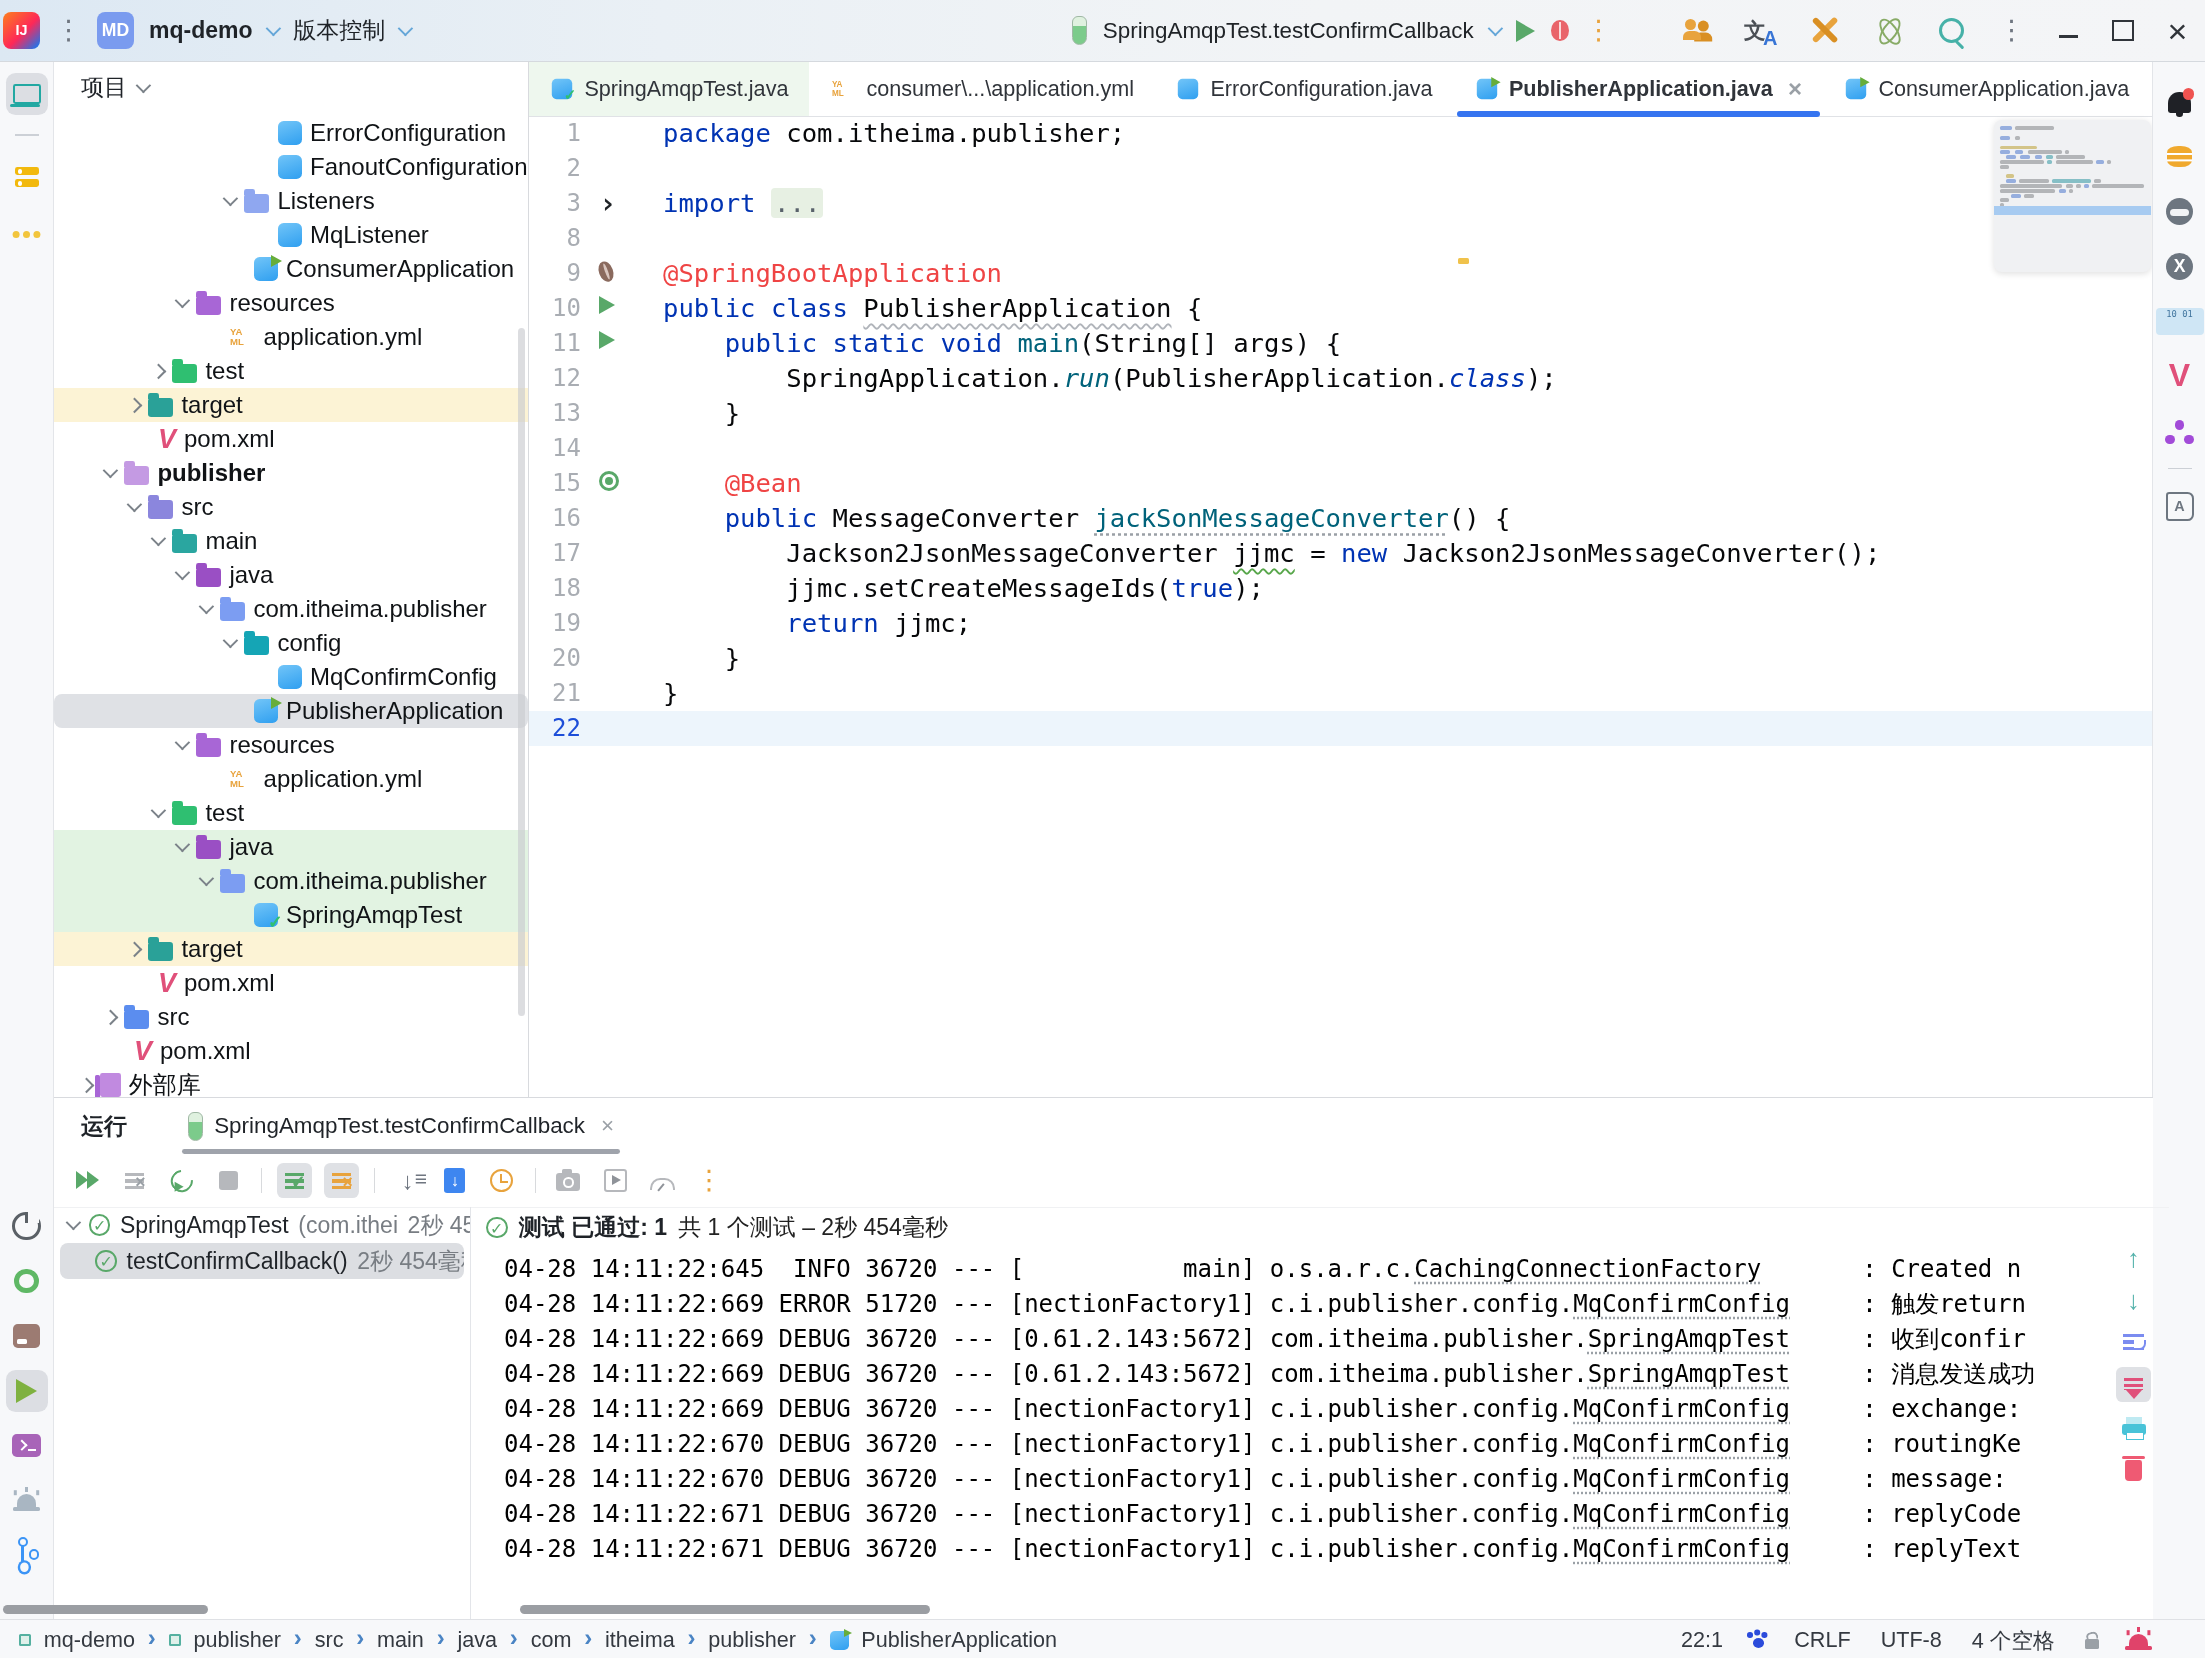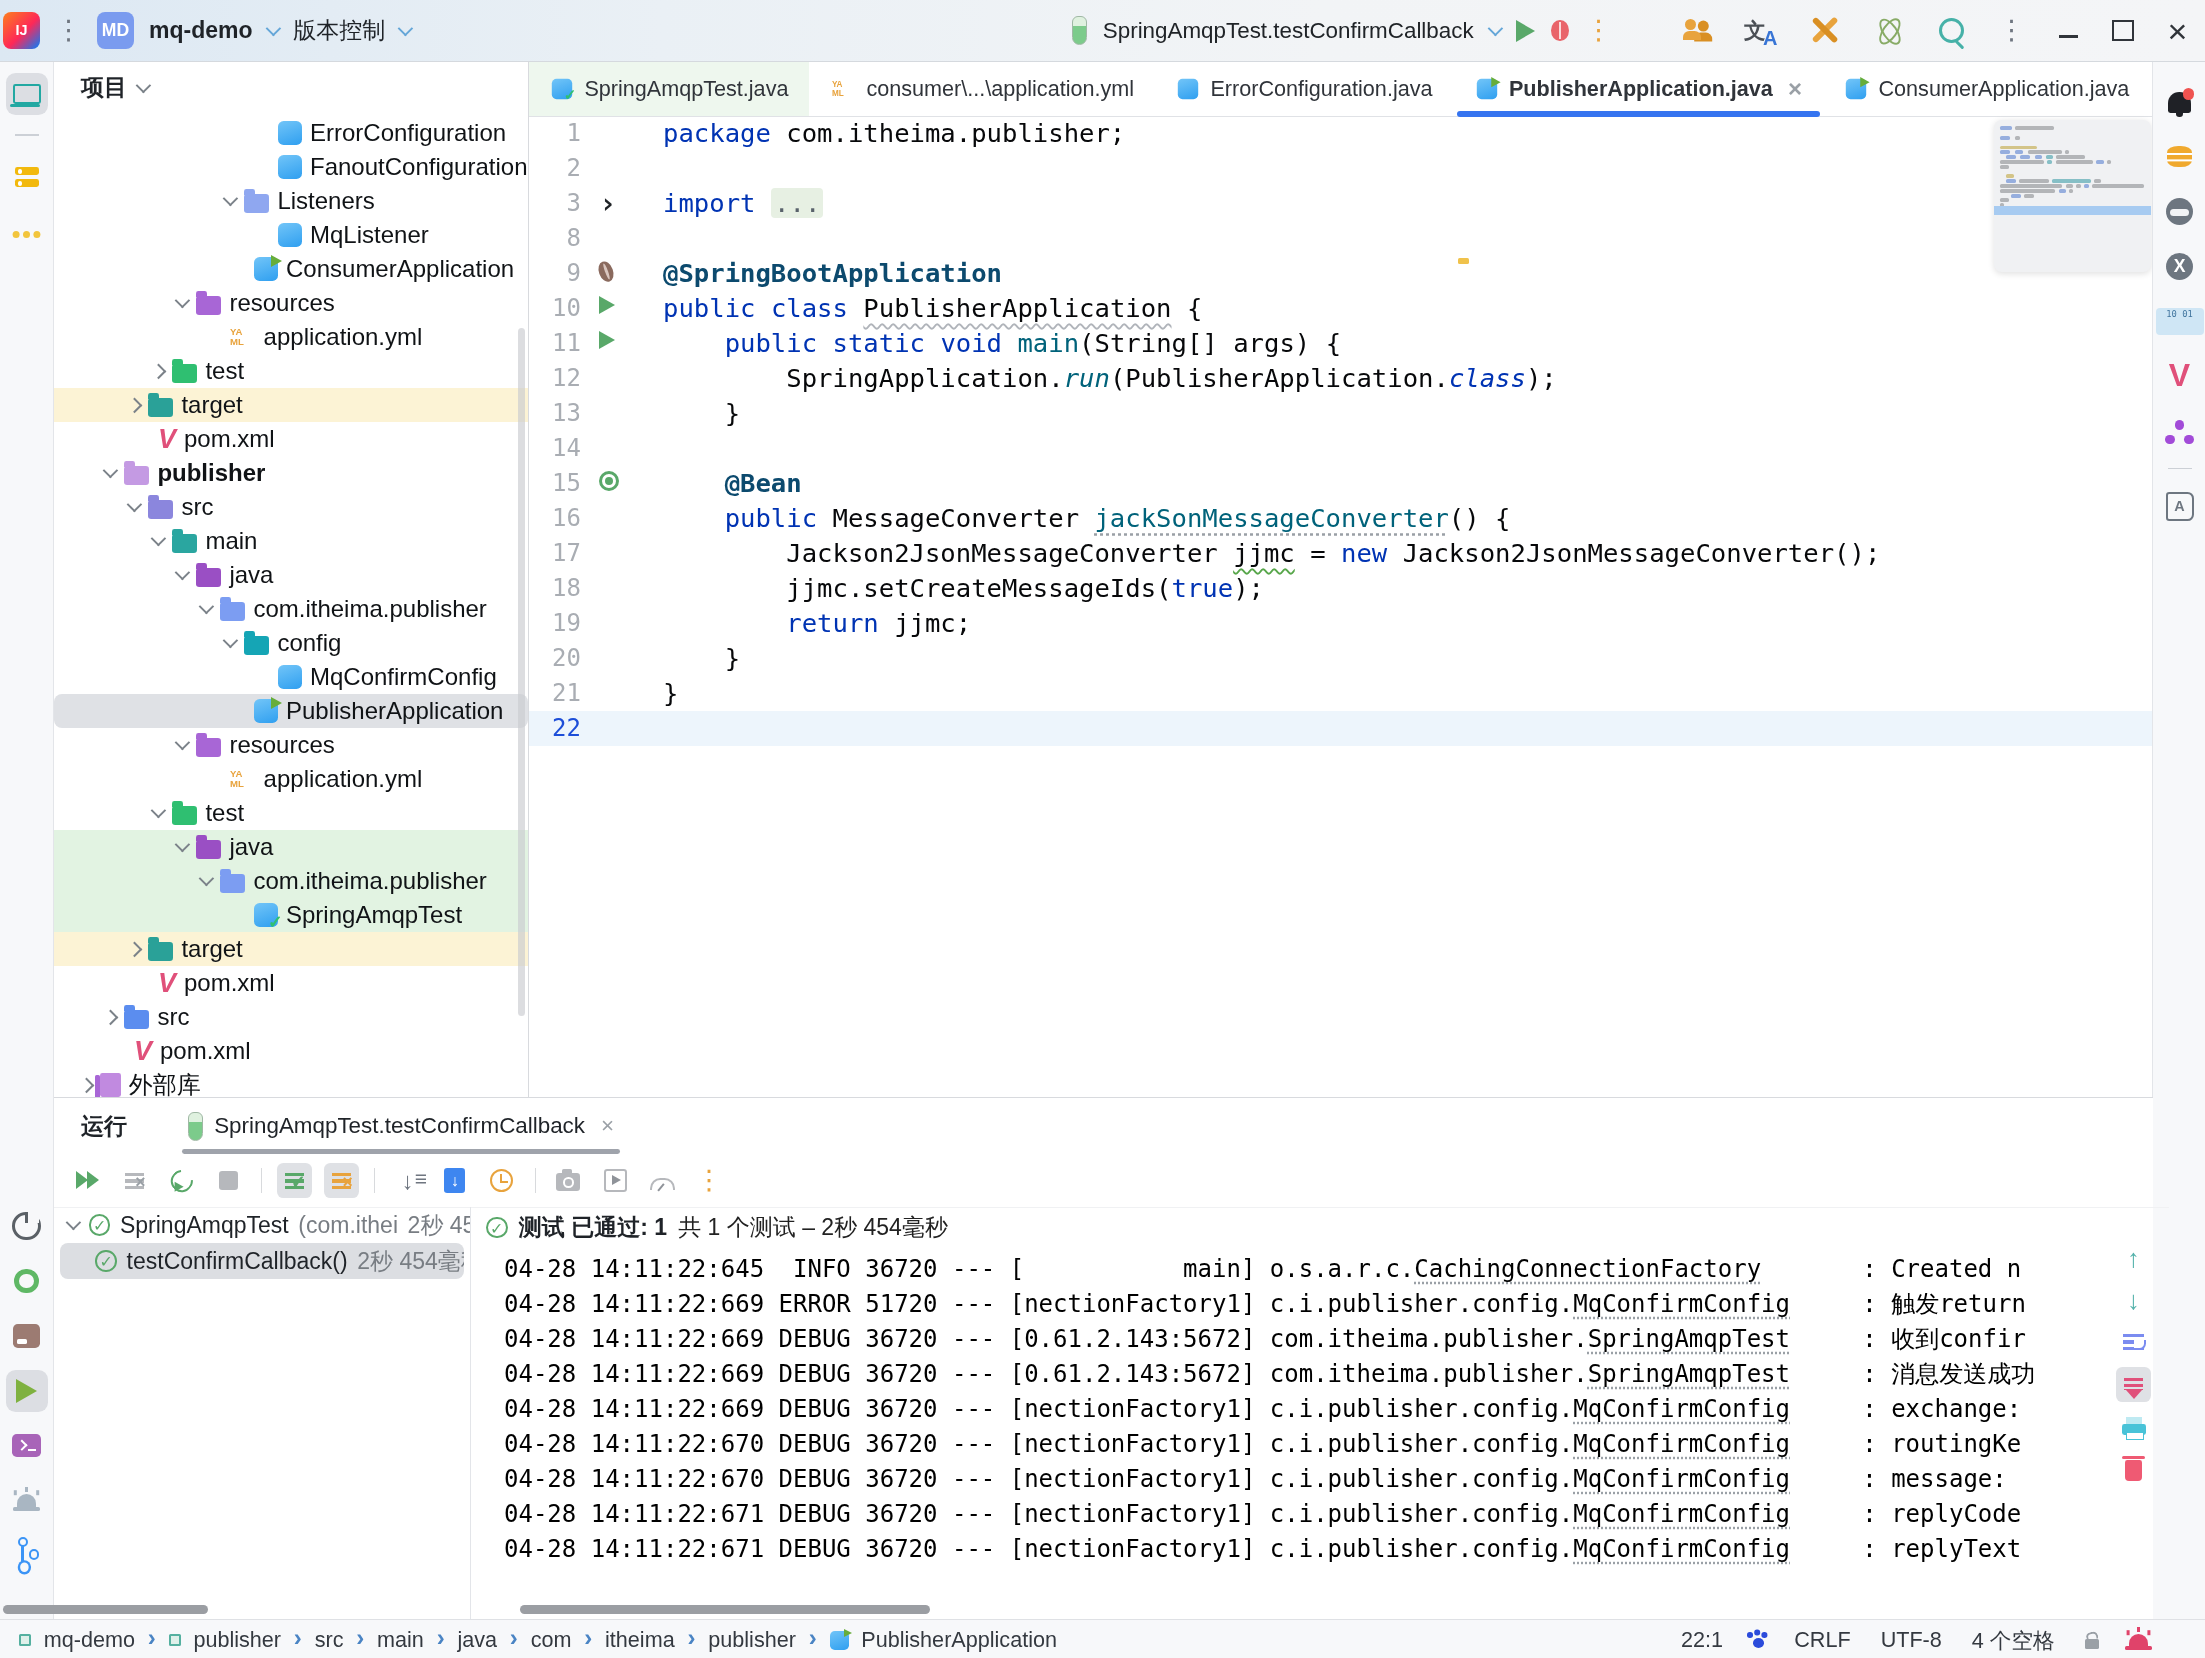--- a/index.html
+++ b/index.html
@@ -93,21 +93,21 @@
   .ic-raccoon{width:27px;height:27px;border-radius:50%;background:#6d7680;}
   .ic-raccoon::after{content:"";position:absolute;left:4px;top:11.2px;width:19px;height:7.2px;border-radius:4px;background:#f1f3f5;}
   .ic-xcircle{width:27px;height:27px;border-radius:50%;background:#6d7680;color:#fff;font-weight:700;font-size:17.6px;text-align:center;line-height:27px;}
   .ic-binary{width:48px;height:27px;border-radius:4px;background:#cfe6f5;color:#41759e;font-size:8.8px;line-height:8.8px;font-family:"DejaVu Sans Mono",monospace;padding:2.4px 1.6px;box-sizing:border-box;text-align:center;}
   .ic-mavenv{color:#e0507a;font-size:32px;font-weight:700;line-height:29px;}
   .ic-deps{width:9.6px;height:9.6px;border-radius:50%;background:#a24bd8;margin-top:-11.2px;}
   .ic-deps::after{content:"";position:absolute;left:-9.6px;top:14.4px;width:9.6px;height:9.6px;border-radius:50%;background:#a24bd8;box-shadow:19px 0 0 #a24bd8;}
   .ic-dict{width:24px;height:25.6px;border:2.4px solid #6d7680;border-radius:3.2px 6.4px 6.4px 3.2px;color:#6d7680;font-size:14.4px;font-weight:700;text-align:center;line-height:25.6px;}
   
   #project{position:absolute;left:54px;top:62px;width:474px;height:1035px;background:#ffffff;border-right:0.8px solid #d8dade;overflow:hidden;}
-  #projhead{position:absolute;left:0;top:0;width:100%;height:51px;display:flex;align-items:center;gap:11.2px;padding-left:27px;font-size:23px;font-weight:700;background:#fff;}
+  #projhead{position:absolute;left:0;top:0;width:100%;height:51px;display:flex;align-items:center;gap:11.2px;padding-left:27px;font-size:23px;font-weight:400;background:#fff;}
   #tree{position:absolute;left:0;top:54px;width:100%;}
   .trow{display:flex;align-items:center;height:34px;font-size:24px;gap:8px;white-space:nowrap;}
   .trow.bg-yellow{background:#fcf3d5;}
   .trow.bg-green{background:#e2f3e2;}
   .trow.bg-gray{background:#dfe1e5;border-radius:8px;}
   .tlab{color:#101316;}
   .tlab.b{font-weight:700;}
   
   .fo{width:25.6px;height:19px;border-radius:3.2px;position:relative;margin-top:4px;flex:none;}
   .fo::before{content:"";position:absolute;top:-4.8px;left:0;width:11.2px;height:6.4px;border-radius:2.4px 2.4px 0 0;background:inherit;}
@@ -146,21 +146,21 @@
   .ic-expand::after{left:0;bottom:0;transform:rotate(180deg);}
   #code{position:absolute;left:0;top:54px;width:100%;}
   .cl{position:relative;height:35px;font-family:"DejaVu Sans Mono",monospace;font-size:25.6px;line-height:35px;white-space:pre;}
   .cl.caret{background:#edf5fc;}
   .lnum{position:absolute;left:0;width:52px;text-align:right;color:#a9adb3;font-size:24px;}
   .cl.caret .lnum{color:#1d4ed8;}
   .gut{position:absolute;left:70px;top:4.8px;}
   .ctext{position:absolute;left:134px;top:0;}
   .tk.kw{color:#0033b3;}
   .tk.kwi{color:#0033b3;font-style:italic;}
-  .tk.ann{color:#0c4a6e;font-weight:bold;}
+  .tk.ann{color:#ef4444;}
   .tk.mth{color:#00627a;}
   .tk.mthi{color:#00627a;font-style:italic;}
   .tk.mthw{color:#00627a;text-decoration:underline dotted #9aa0a6;text-underline-offset:5.6px;}
   .tk.pl{color:#07080a;}
   .tk.wavy{color:#07080a;text-decoration:underline wavy #b0b4ba;text-decoration-thickness:1.6px;text-underline-offset:5.6px;}
   .tk.wavyg{color:#07080a;text-decoration:underline wavy #57a64a;text-decoration-thickness:1.6px;text-underline-offset:5.6px;}
   .tk.fold{background:#e7f0e3;color:#59626b;border-radius:4px;padding:0 3.2px;}
   .ic-gfold{font-size:29px;font-weight:700;color:#1f2326;line-height:24px;}
   .ic-grun{width:0;height:0;border-left:16px solid #59a869;border-top:9.6px solid transparent;border-bottom:9.6px solid transparent;}
   .ic-gspring{width:14.4px;height:21px;border-radius:50%;background:#8a6a5e;transform:rotate(-20deg);}

